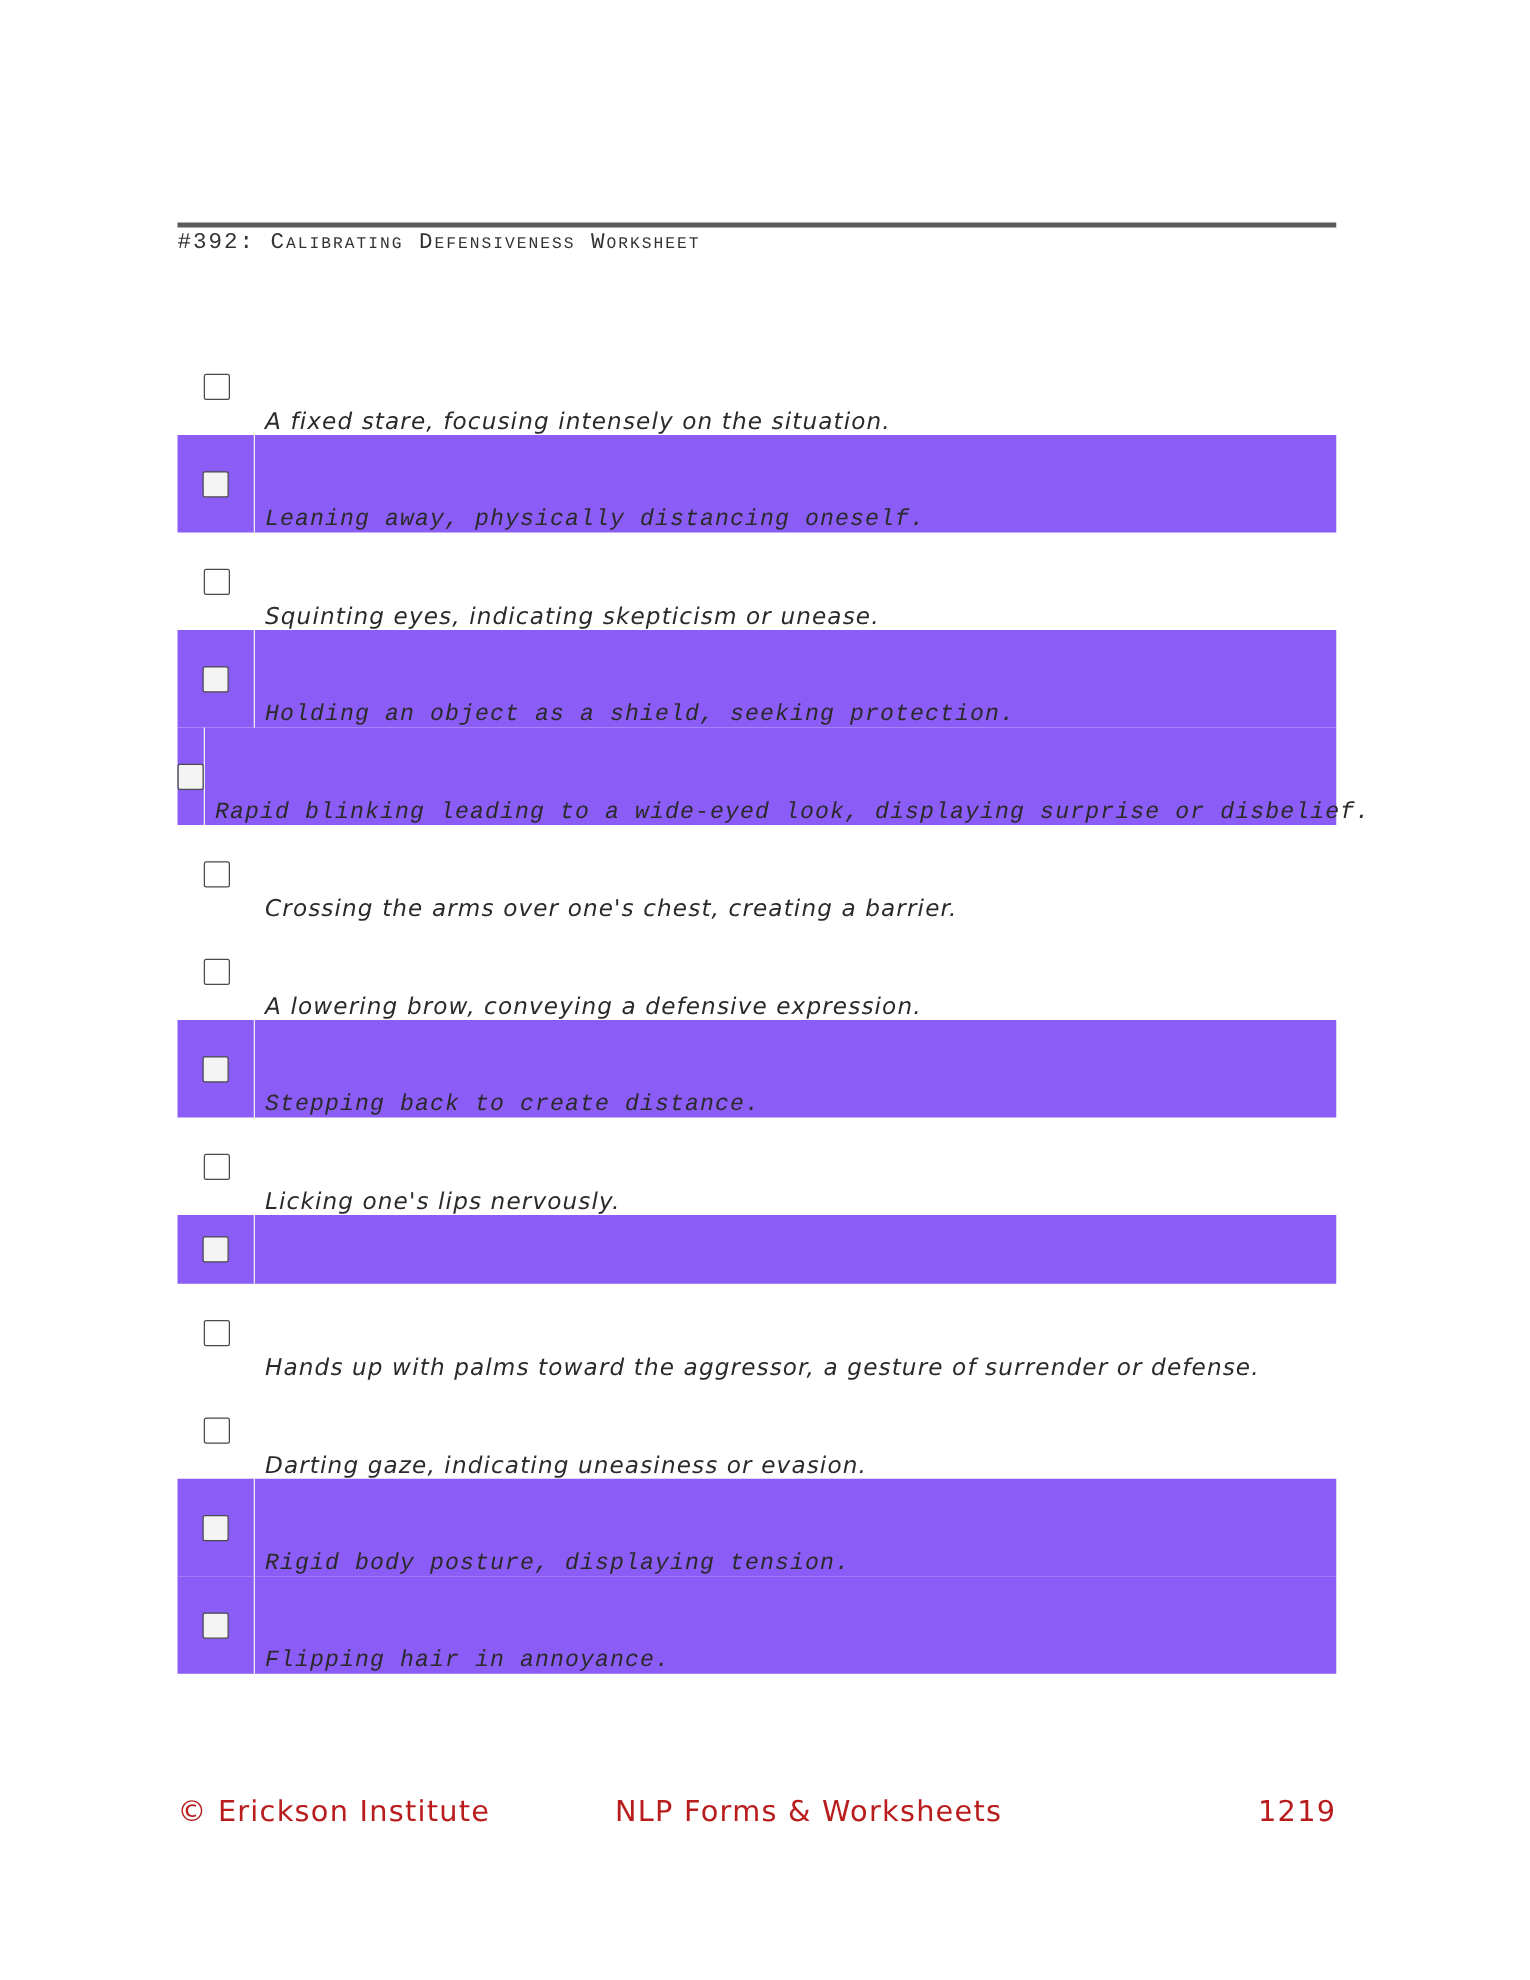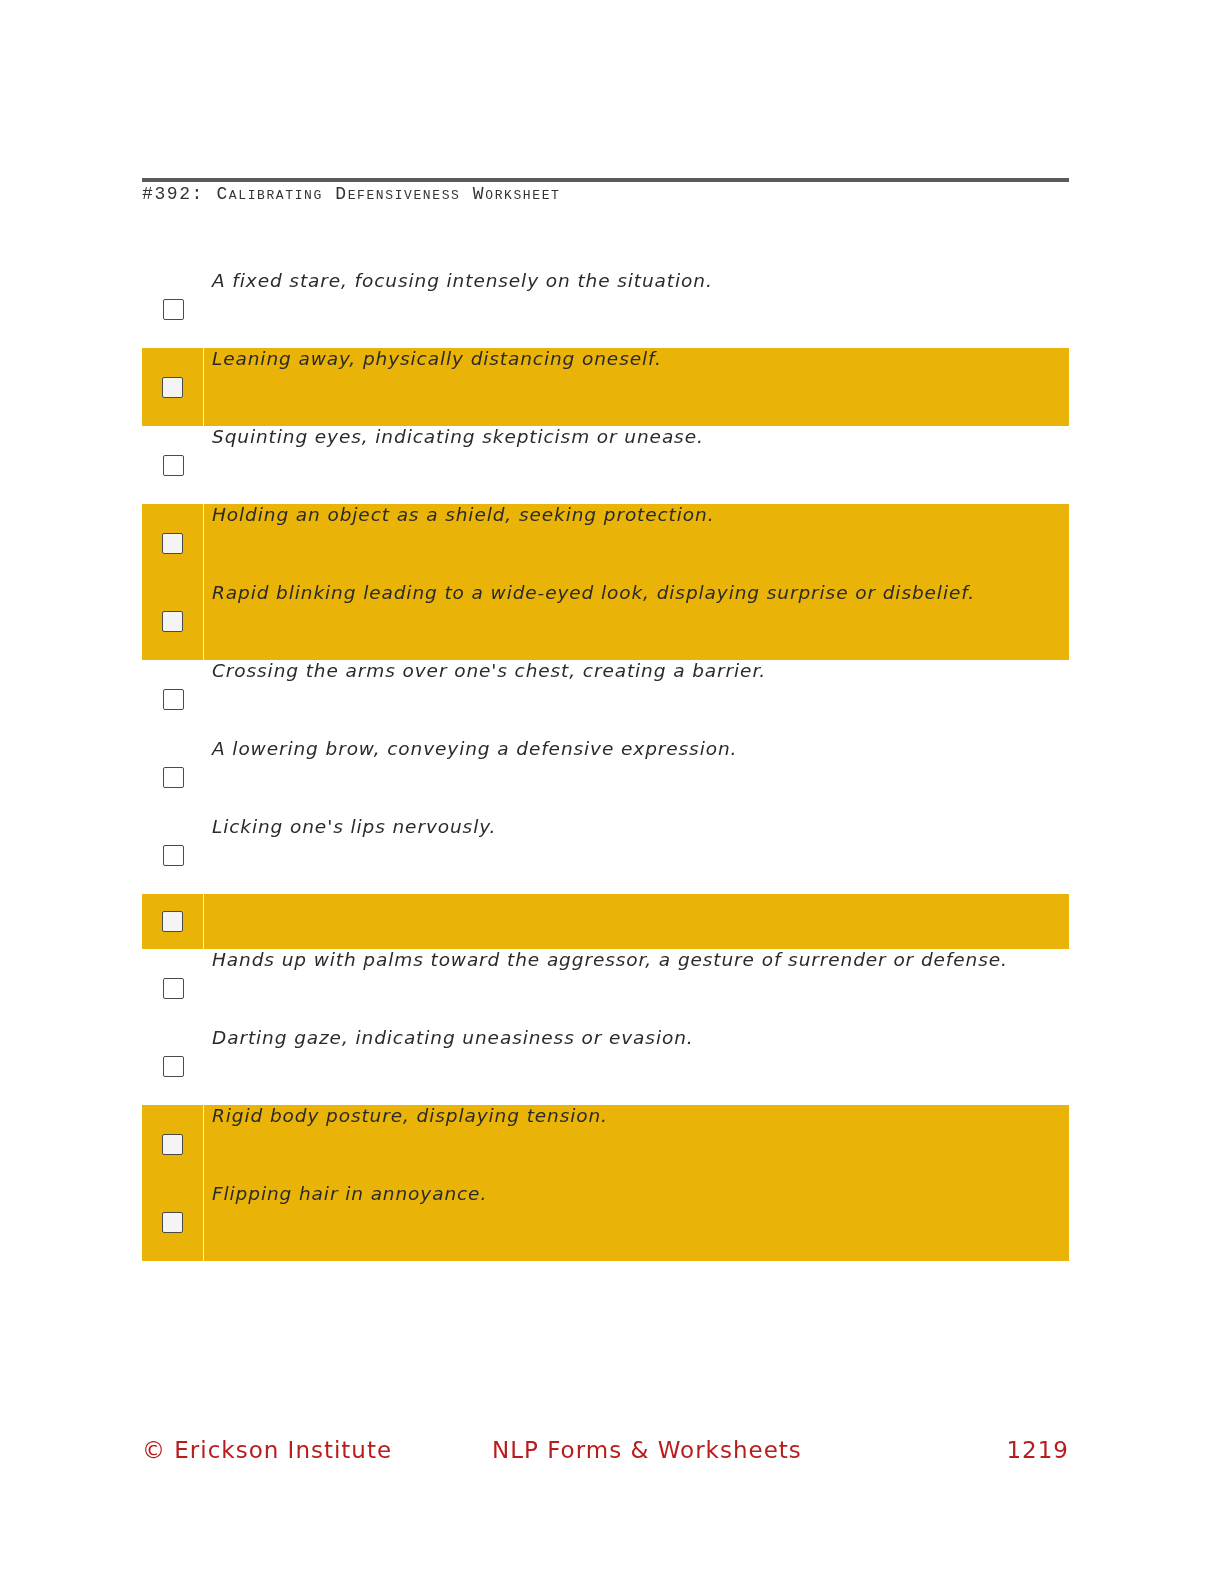--- a/index.html
+++ b/index.html
@@ -1,23 +1,23 @@
 <!DOCTYPE html>
 <html><head>
   <meta charset="utf-8">
   <style>
     html, body { margin: 0; padding: 0; background: #ffffff; }
     body { width: 1224px; height: 1584px; position: relative; font-family: "DejaVu Sans", sans-serif; color: #2a2a2a; }
     .rule { position: absolute; left: 142px; top: 178px; width: 927px; height: 4px; background: #5a5a5a; }
     .title { position: absolute; left: 142px; top: 184px; font-size: 18px; letter-spacing: 1.6px; color: #333; white-space: nowrap; font-family: Liberation Mono, monospace; }
     .title .sc { font-variant: small-caps; }
     .table { position: absolute; left: 142px; top: 270px; width: 927px; }
-    .row { display: flex; align-items: flex-start; height: 78px; }
+    .row { display: flex; align-items: flex-end; height: 78px; }
     .row.short { height: 55px; }
-    .row.gray { background: #eab308; }
+    .row.gray { background: #8b5cf6; font-family: Liberation Mono, monospace; }
     .cb-cell { width: 62px; height: 100%; display: flex; align-items: center; justify-content: center; box-sizing: border-box; }
     .row.gray .cb-cell { border-right: 1px solid #efefef; }
     .checkbox { width: 21px; height: 21px; border: 1.5px solid #4a4a4a; border-radius: 2px; box-sizing: border-box; background: #fff; cursor: pointer; }
     .row.gray .checkbox { background: #f4f4f4; }
     .text { padding-left: 8px; font-style: italic; font-size: 18.5px; letter-spacing: 0.9px; color: #2a2a2a; white-space: nowrap; }
     .footer { position: absolute; top: 1437px; font-size: 23px; letter-spacing: 1px; color: #b91c1c; white-space: nowrap; }
     .footer.left { left: 142px; }
     .footer.center { left: 492px; }
     .footer.right { right: 155px; }
   </style>
@@ -66,20 +66,26 @@
         <div class="checkbox"></div>
       </div>
     <div class="text">Crossing the arms over one's chest, creating a barrier.</div>
   </div>
   <div class="row">
     <div class="cb-cell">
         <div class="checkbox"></div>
       </div>
     <div class="text">A lowering brow, conveying a defensive expression.</div>
   </div>
+  <div class="row gray">
+    <div class="cb-cell">
+        <div class="checkbox"></div>
+      </div>
+    <div class="text">Stepping back to create distance.</div>
+  </div>
   <div class="row">
     <div class="cb-cell">
         <div class="checkbox"></div>
       </div>
     <div class="text">Licking one's lips nervously.</div>
   </div>
   <div class="row gray short">
     <div class="cb-cell">
         <div class="checkbox"></div>
       </div>

